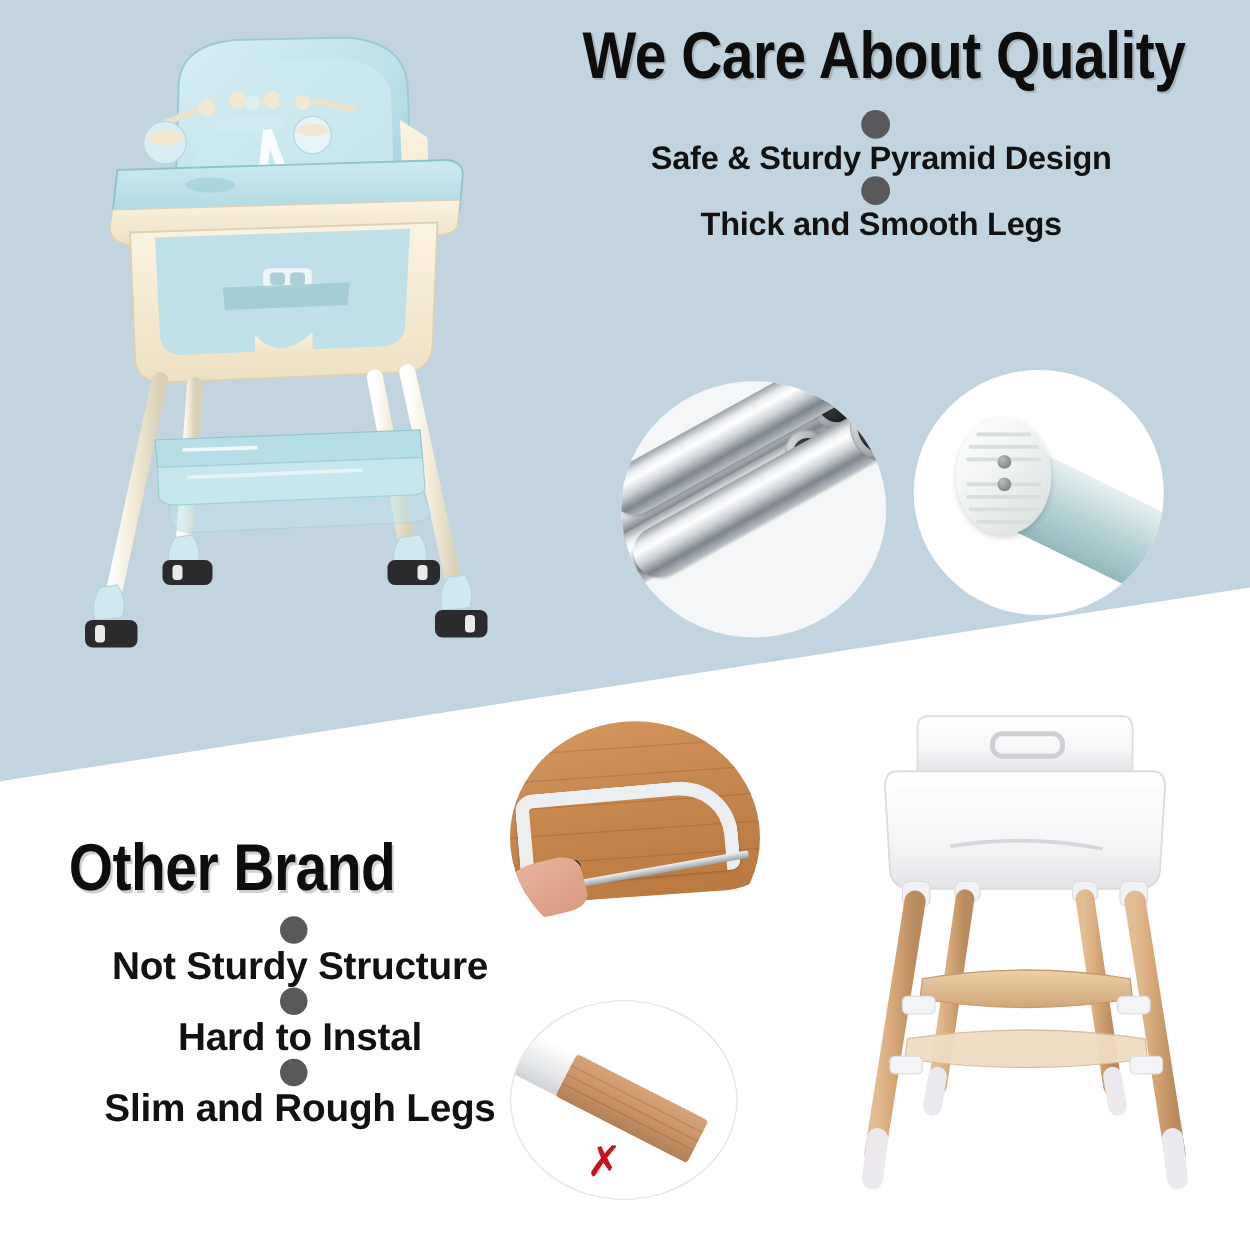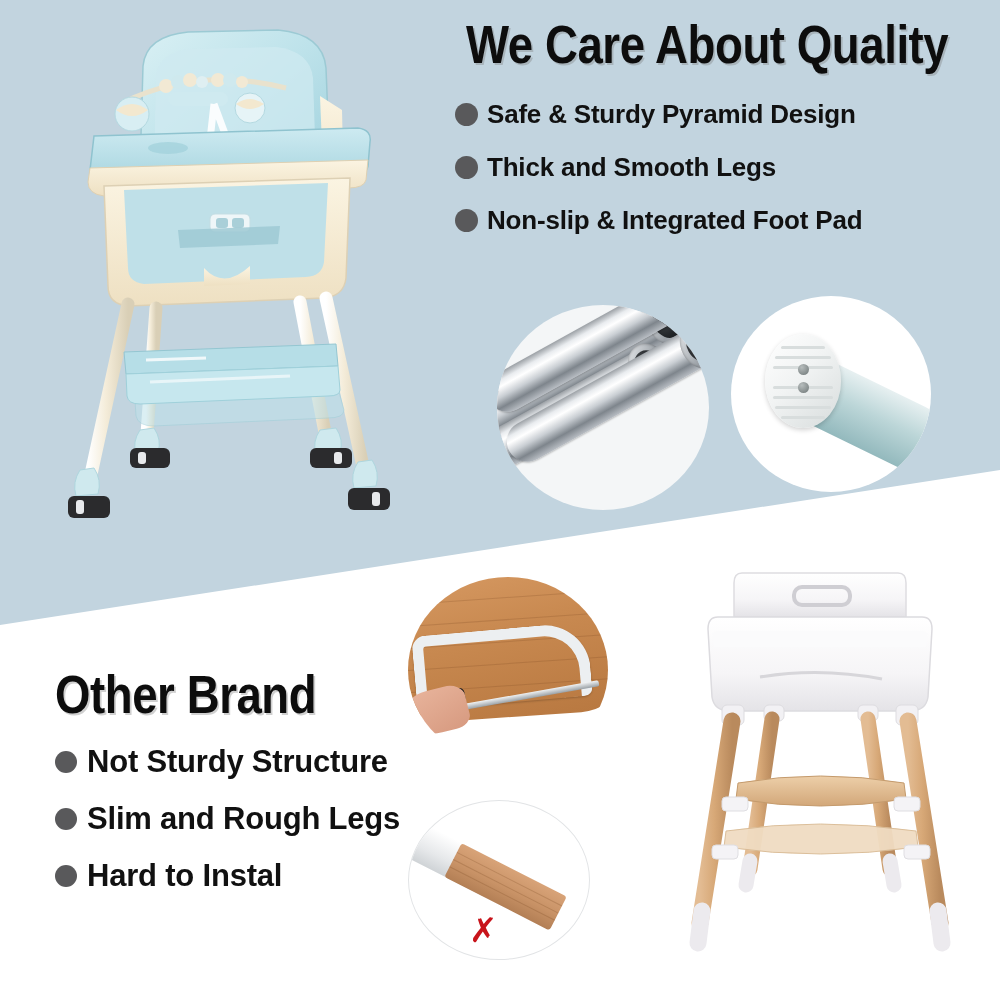--- a/index.html
+++ b/index.html
@@ -37,21 +37,21 @@
     text-shadow:2px 2px 0 rgba(120,120,120,0.35);
   }
   #title-quality { left:466px; top:14px; font-size:53px; }
   #title-other  { left:55px;  top:664px; font-size:53px; }
 
   
   .blist { position:absolute; }
   #list-quality { left:455px; top:88px; width:500px; }
   #list-other   { left:55px;  top:733px; width:370px; }
 
-  .brow { display:flex; align-items:center; white-space:nowrap; }
+  .brow { display:flex; align-items:center; white-space:nowrap;flex-direction:column; }
   #list-quality .brow { height:53px; }
   #list-other   .brow { height:57px; }
 
   .bdot {
     width:23px; height:23px; border-radius:50%;
     background:#59595b;
     flex:0 0 auto; margin-right:9px;
   }
   #list-other .bdot { width:22px; height:22px; margin-right:10px; }
 
@@ -272,24 +272,20 @@
 
   <div class="blist" id="list-quality">
     <div class="brow">
       <span class="bdot"></span>
       <span class="btext">Safe &amp; Sturdy Pyramid Design</span>
     </div>
     <div class="brow">
       <span class="bdot"></span>
       <span class="btext">Thick and Smooth Legs</span>
     </div>
-    <div class="brow">
-      <span class="bdot"></span>
-      <span class="btext">Non-slip &amp; Integrated Foot Pad</span>
-    </div>
   </div>
 
   <div class="inset" id="inset-tubes">
     <div class="tube" style="left:-36px; top:46px;  transform:rotate(-29deg);">
       <span class="rim"></span>
         <span class="bore"></span>
     </div>
     <div class="tube" style="left:-54px; top:92px;  transform:rotate(-29deg);">
       <span class="rim"></span>
         <span class="bore"></span>
@@ -321,25 +317,25 @@
 
   <div class="heading" id="title-other">Other Brand</div>
 
   <div class="blist" id="list-other">
     <div class="brow">
       <span class="bdot"></span>
       <span class="btext">Not Sturdy Structure</span>
     </div>
     <div class="brow">
       <span class="bdot"></span>
-      <span class="btext">Slim and Rough Legs</span>
+      <span class="btext"> Hard to Instal</span>
     </div>
     <div class="brow">
       <span class="bdot"></span>
-      <span class="btext"> Hard to Instal</span>
+      <span class="btext">Slim and Rough Legs</span>
     </div>
   </div>
 
   <div class="inset" id="inset-saw">
     <div class="saw-wood">
       <span class="grain" style="top:30px;"></span>
       <span class="grain" style="top:52px;"></span>
       <span class="grain" style="top:74px;"></span>
       <span class="grain" style="top:96px;"></span>
       <span class="grain" style="top:118px;"></span>

